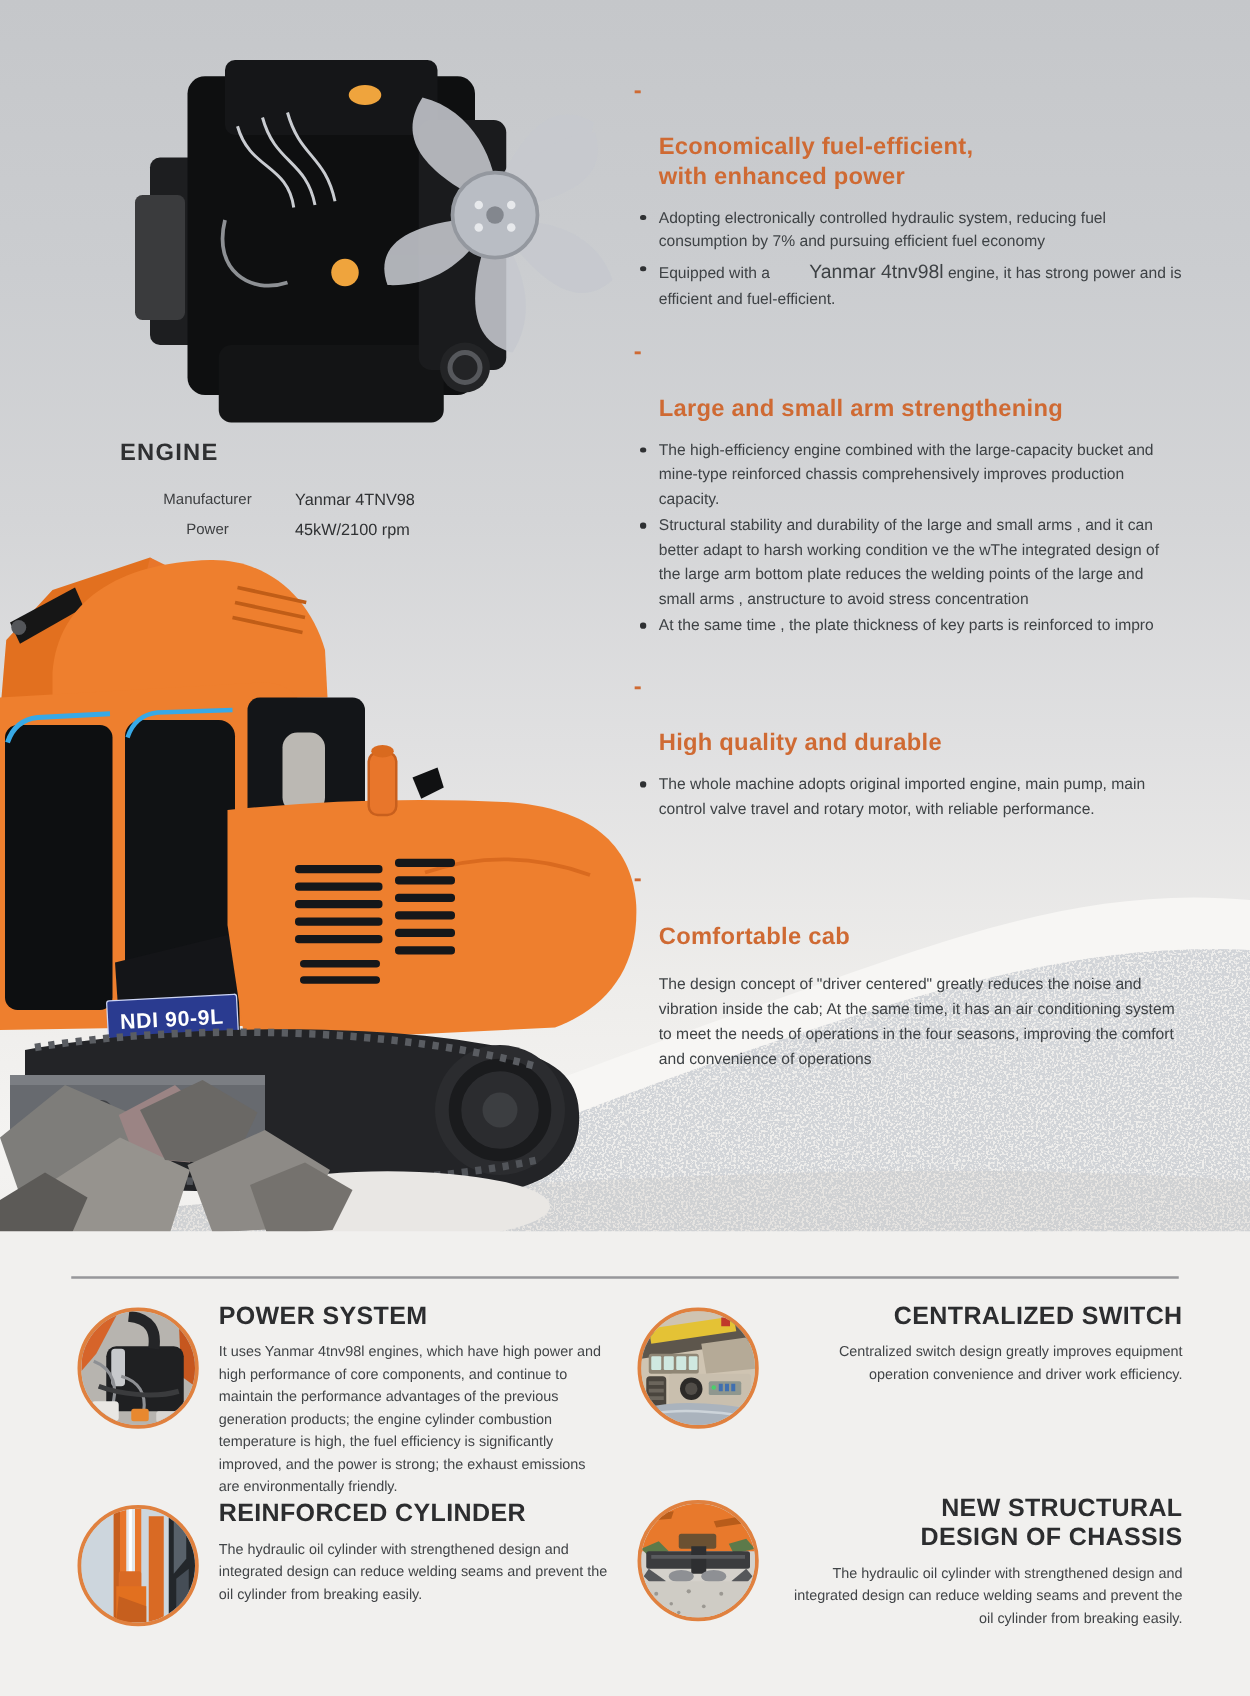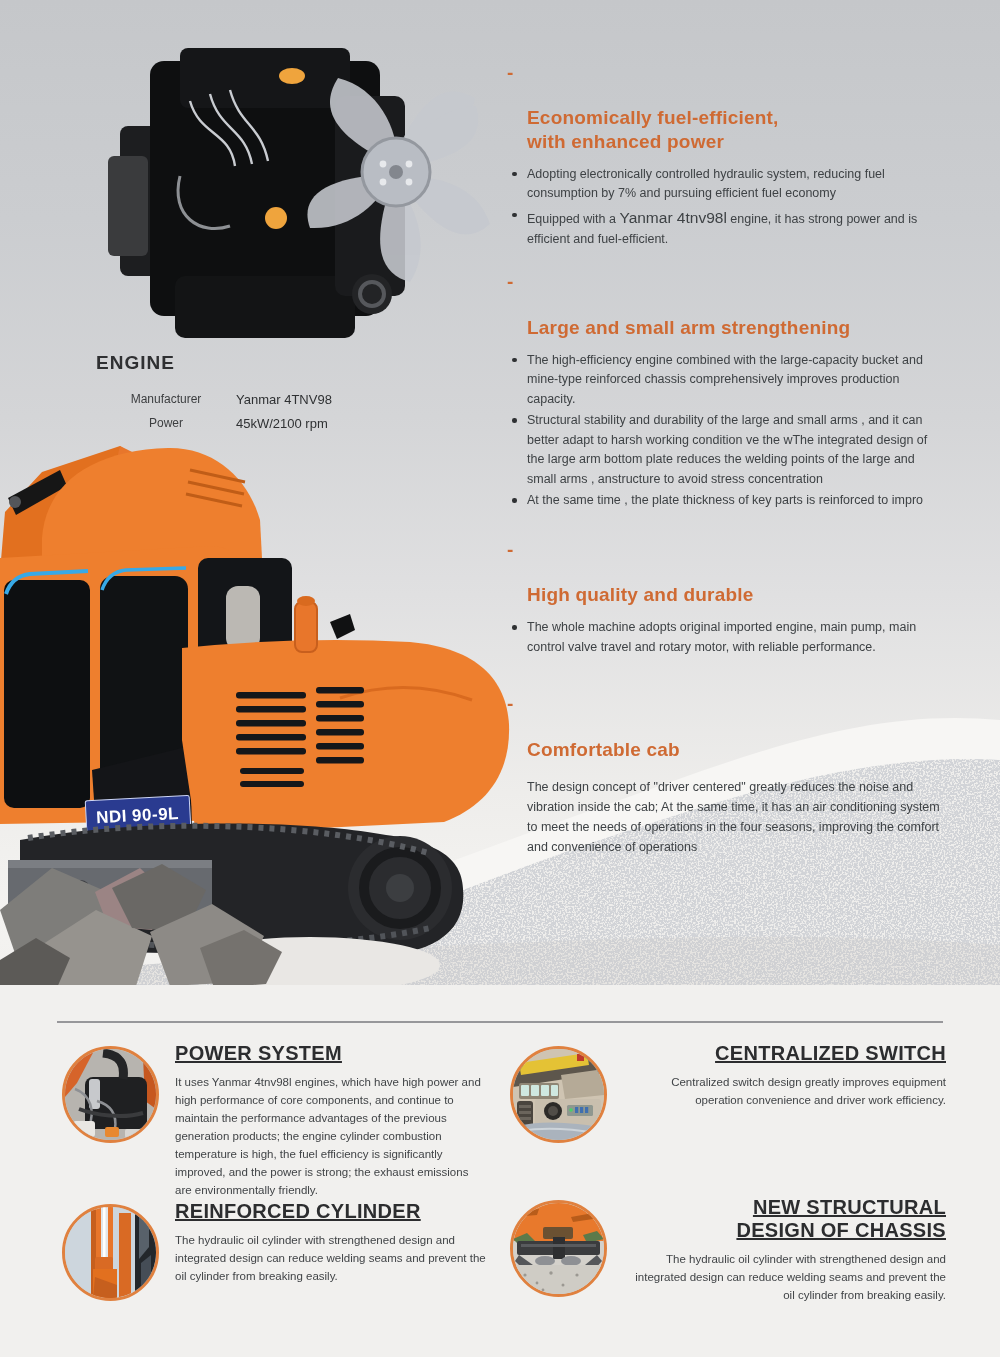--- a/index.html
+++ b/index.html
@@ -34,35 +34,35 @@
   }
   .bullets { list-style:none; }
   .bullets li {
     position:relative; font-size:12.5px; line-height:1.56; color:#3e4245;
     padding-left:0; margin-bottom:2px;
   }
   .bullets li .dot {
     position:absolute; left:-15px; top:7px; width:4.5px; height:4.5px;
     border-radius:50%; background:#2f3133;
   }
-  .brand-big { font-size:15.5px; }
+  .brand-big { font-size:15.5px;margin-left:28px; }
   .sec-para { font-size:12.5px; line-height:1.6; color:#3e4245; }
   
   .bottom-bg { position:absolute; left:0; top:985px; width:1000px; height:372px; background:#f1f0ee; }
   .divider { position:absolute; left:57px; top:1021px; width:886px; height:2px; background:#97979a; }
   .feature { position:absolute; }
   .feat-circle {
     position:absolute; left:0; top:4px; width:97px; height:97px; border-radius:50%;
     border:3px solid #e0813f; overflow:hidden; background:#cfcac2;
   }
   .feat-circle svg { display:block; }
   .feat-body { position:absolute; left:113px; top:0; }
   .feat-title {
     font-size:20px; font-weight:bold; color:#2c2d2f; letter-spacing:0.3px;
-    white-space:pre-line; line-height:1.15; margin-bottom:9px;text-decoration:underline;
+    white-space:pre-line; line-height:1.15; margin-bottom:9px;
   }
   .feat-text { font-size:11.5px; line-height:1.56; color:#414447; }
   .f1 { left:62px;  top:1042px; width:425px; }
   .f2 { left:510px; top:1042px; width:436px; }
   .f3 { left:62px;  top:1200px; width:425px; }
   .f4 { left:510px; top:1196px; width:436px; }
   .f1 .feat-body, .f3 .feat-body { width:312px; }
   .f2 .feat-body, .f4 .feat-body { width:323px;text-align:right; }
   .badge-text { font-weight:bold; fill:#ffffff; font-size:17px; letter-spacing:0.5px; }
 </style>

